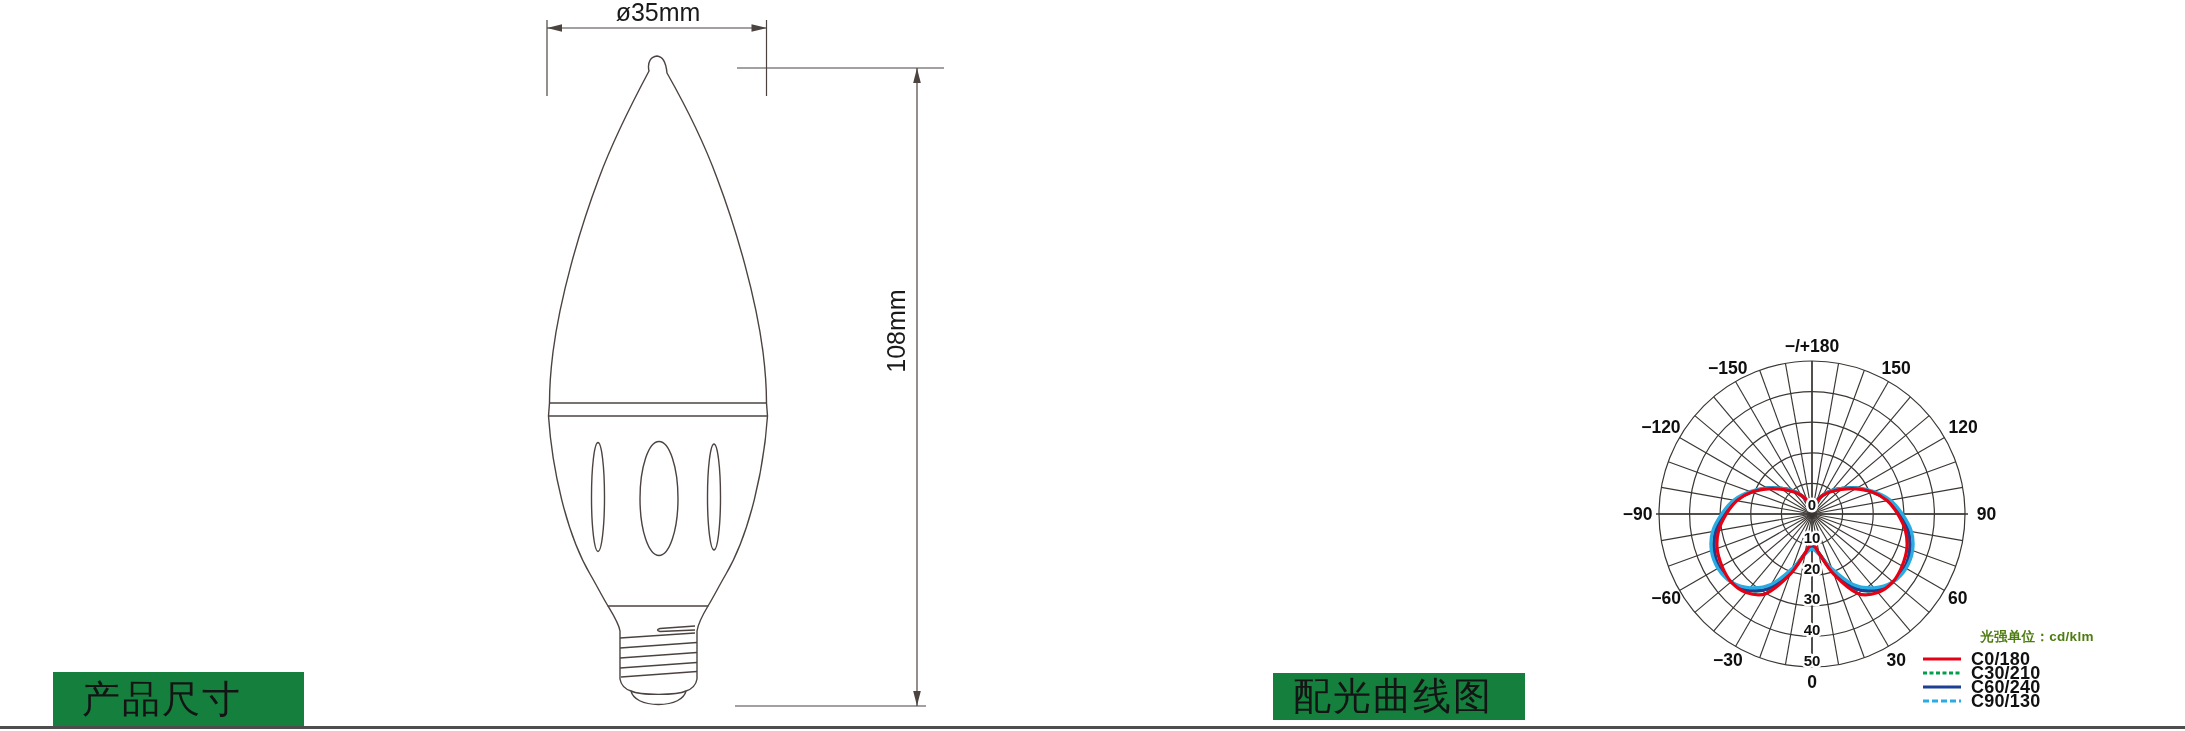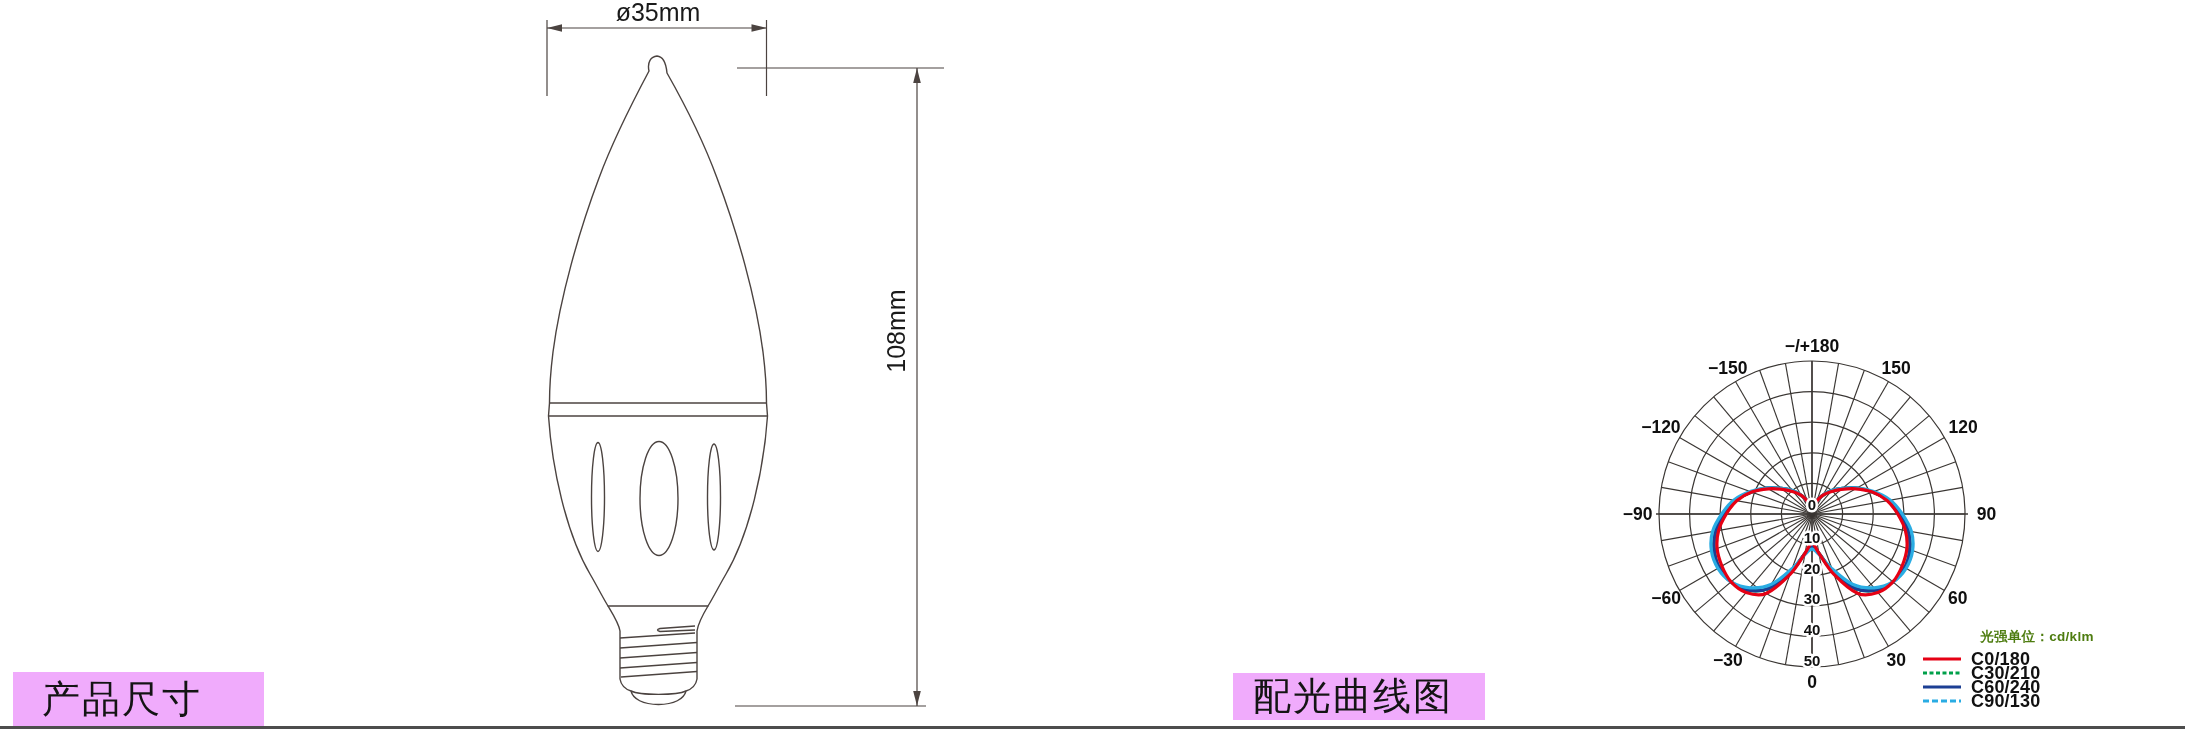--- a/index.html
+++ b/index.html
@@ -1,27 +1,28 @@
 <!DOCTYPE html>
 <html><head>
 <meta charset="utf-8">
 <style>
   html,body{margin:0;padding:0;background:#ffffff;}
   body{font-family:"Liberation Sans","DejaVu Sans",sans-serif;}
   #canvas{position:relative;width:2185px;height:731px;background:#ffffff;overflow:hidden;text-align:center;}
   svg{position:absolute;left:0;top:0;}
   .section-label{
     position:absolute;
-    background:#f0abfc;
+    background:#15803d;
     color:#141414;
     font-size:38px;
     font-weight:500;
     letter-spacing:2px;
     display:flex;align-items:center;
     font-family:"Liberation Sans","DejaVu Sans",sans-serif;
+    margin-left:40px;
   }
   #label-product{left:13px;top:672px;width:222px;height:54px;padding-left:29px;box-sizing:content-box;}
   #label-curve{left:1233px;top:673px;width:232px;height:47px;padding-left:20px;}
   #bottom-rule{position:absolute;left:0;top:726px;width:2185px;height:2.5px;background:#4d4d4d;}
   #legend{position:absolute;left:1922px;top:628px;width:230px;}
   #legend .legend-title{font-size:13.5px;font-weight:bold;color:#4d7c0f;margin-bottom:6px;letter-spacing:0.3px;}
   #legend .legend-row{display:flex;align-items:center;height:14px;}
   #legend .legend-row svg{position:static;flex:0 0 auto;margin-right:9px;}
   #legend .legend-row .legend-text{font-size:18px;font-weight:bold;color:#111111;letter-spacing:0.2px;}
   .polar-angle-label{font-weight:bold;fill:#0f0f0f;}

